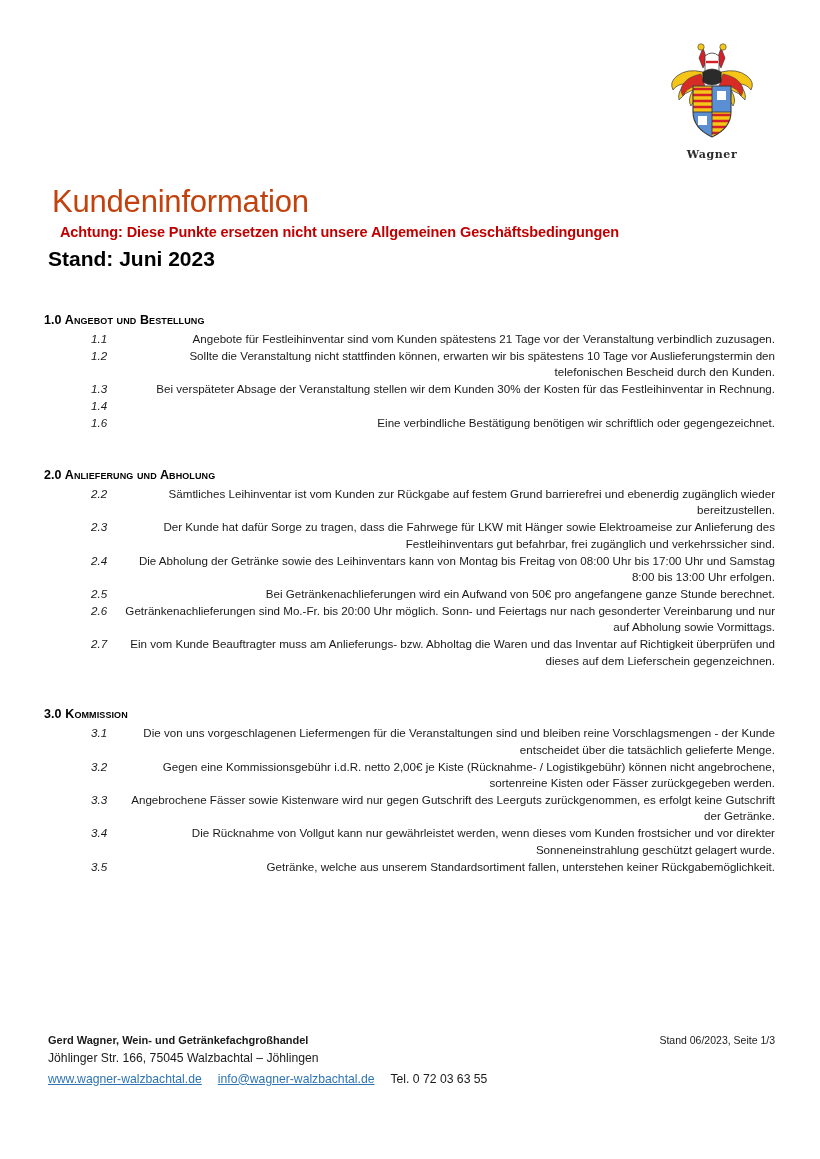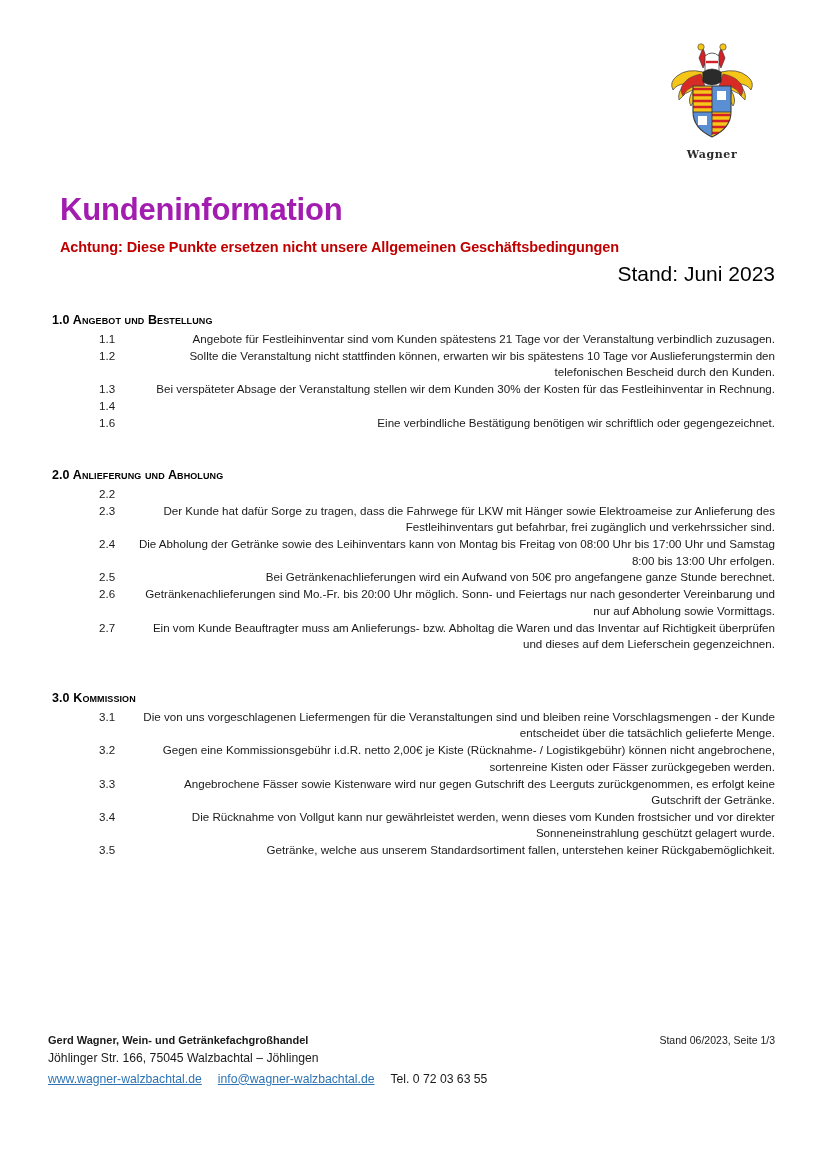--- a/index.html
+++ b/index.html
@@ -49,48 +49,47 @@
 
   
   .title-area {
     position: absolute;
     top: 182px;
     left: 48px;
     right: 45px;
   }
   .doc-title {
     font-size: 31px;
-    font-weight: bold;
+    font-weight: normal;
     line-height: 1.06;
     letter-spacing: -0.2px;
-    margin: 12px;
-    color: #a21caf;
+    margin: 4px;
+    color: #c2410c;
   }
   .doc-subtitle {
     font-size: 14.5px;
     font-weight: bold;
     color: #C00000;
     margin: 5px 0 0 12px;
     line-height: 1.15;
     letter-spacing: -0.1px;
   }
   .doc-stand {
     font-size: 21px;
-    font-weight: normal;
+    font-weight: bold;
     margin: 6px 0 0 0;
     line-height: 1.1;
     color: #000000;
-    text-align: right;
   }
 
   
   .content {
     position: absolute;
     top: 313px;
-    left: 52px;
+    left: 44px;
     right: 45px;
   }
   .section { margin-bottom: 22px; }
   .section:last-of-type { margin-bottom: 0; }
 
   .section-heading {
     font-size: 12.5px;
     font-weight: bold;
     font-variant: small-caps;
     letter-spacing: 0.1px;
@@ -108,20 +107,21 @@
     line-height: 1.42;
     margin-bottom: 0.5px;
     color: #1a1a1a;
   }
   .item-num {
     flex: 0 0 auto;
     width: 33px;
     margin-left: 47px;
     text-align: left;
     white-space: nowrap;
+    font-style: italic;
   }
   .item-text {
     flex: 1 1 auto;
     text-align: right;
   }
   .item-text .em {
     font-weight: bold;
     text-decoration: underline;
   }
 
@@ -266,20 +266,21 @@
     <div class="gap-1"></div>
 
     <div class="section">
       <h2 class="section-heading">
         <span class="num">2.0</span>
         <span>Anlieferung und Abholung</span>
       </h2>
       <ul class="items">
         <li class="item">
           <span class="item-num">2.2</span>
+          <span class="item-text">Sämtliches Leihinventar ist vom Kunden zur Rückgabe auf festem Grund barrierefrei und ebenerdig zugänglich wieder bereitzustellen.</span>
         </li>
         <li class="item">
           <span class="item-num">2.3</span>
           <span class="item-text">Der Kunde hat dafür Sorge zu tragen, dass die Fahrwege für LKW mit Hänger sowie Elektroameise zur Anlieferung des Festleihinventars gut befahrbar, frei zugänglich und verkehrssicher sind.</span>
         </li>
         <li class="item">
           <span class="item-num">2.4</span>
           <span class="item-text">Die Abholung der Getränke sowie des Leihinventars kann von Montag bis Freitag von 08:00 Uhr bis 17:00 Uhr und Samstag 8:00 bis 13:00 Uhr erfolgen.</span>
         </li>
         <li class="item">

